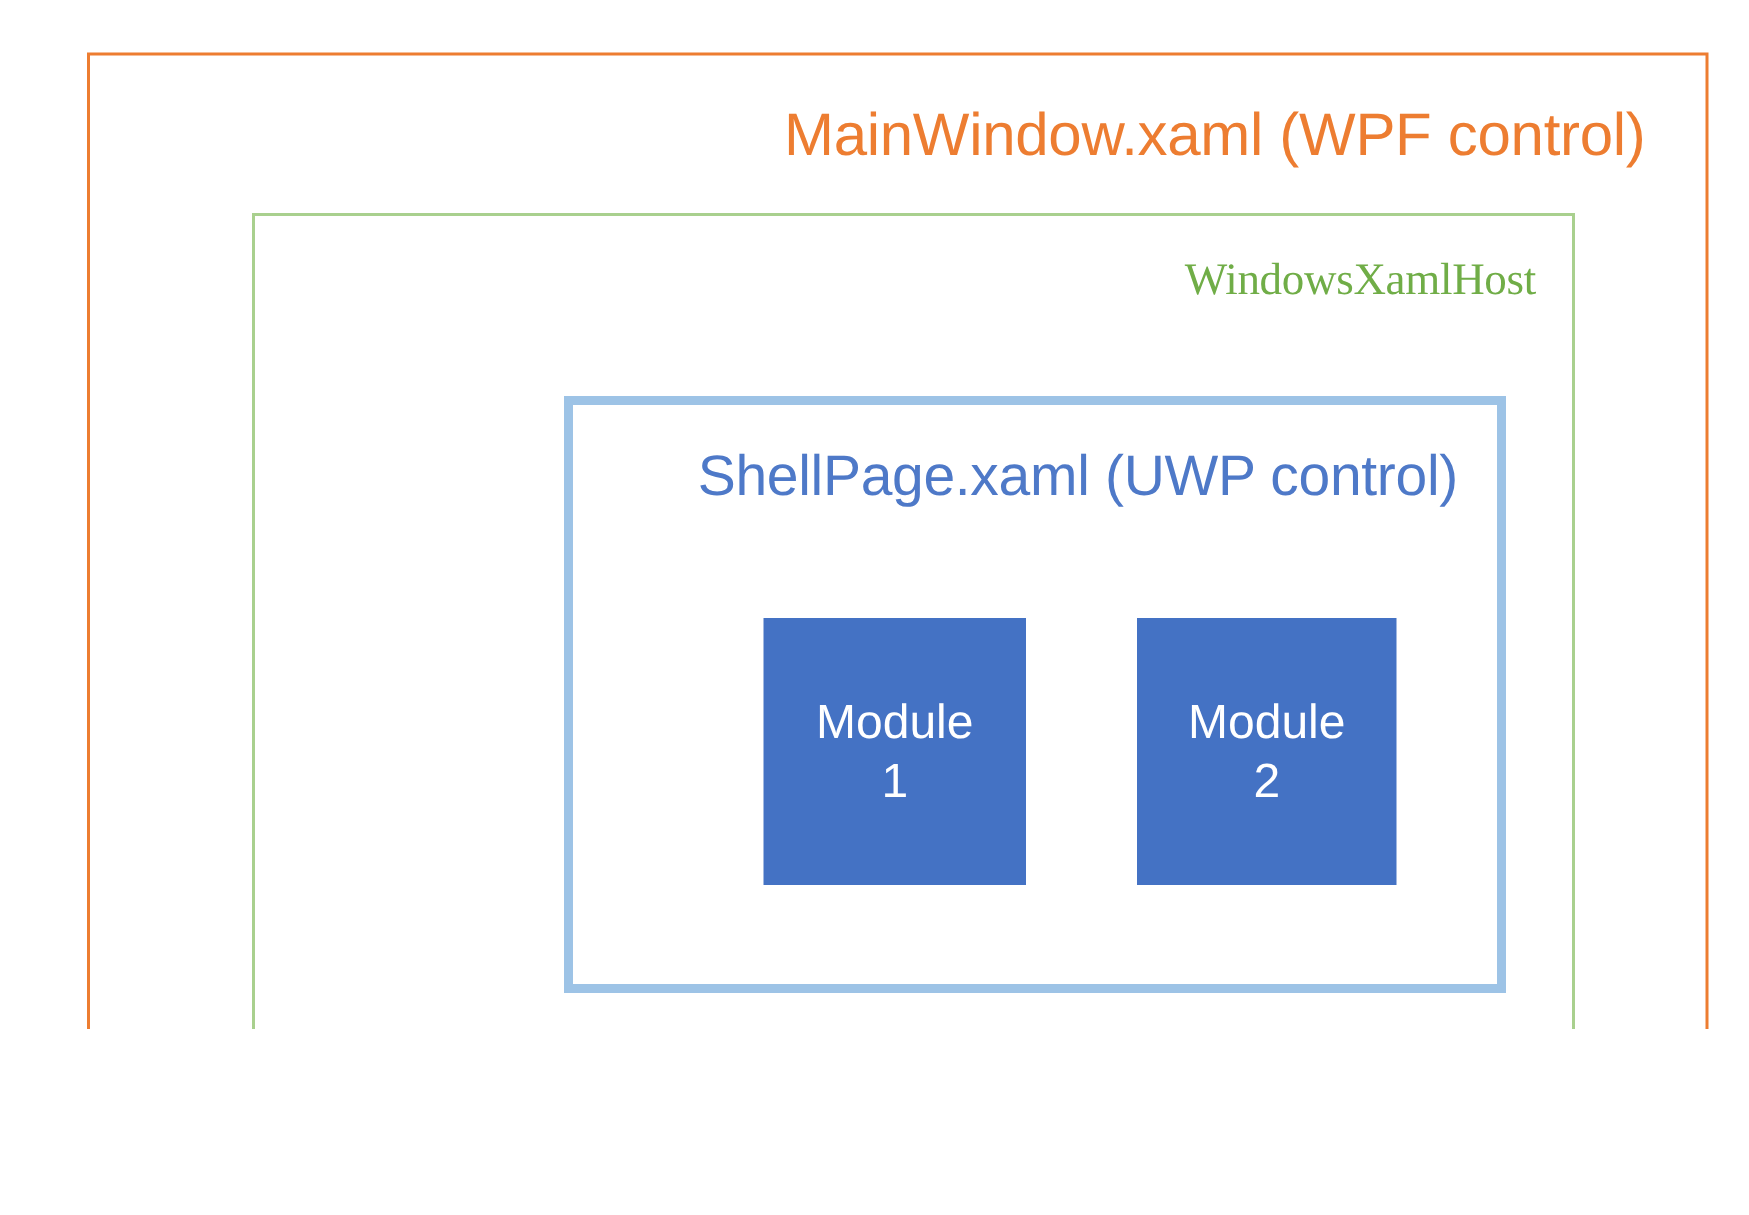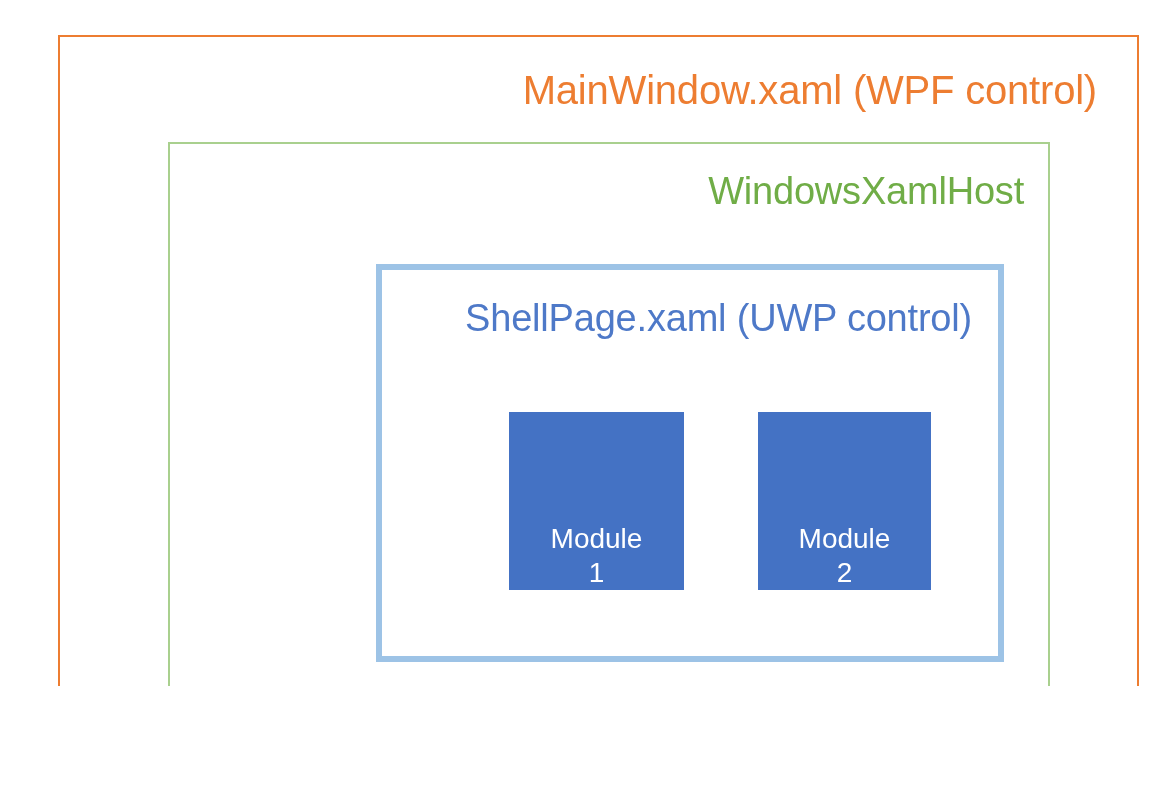--- a/index.html
+++ b/index.html
@@ -66,42 +66,43 @@
   }
   .label-outer {
     right: 40px;
     top: 30px;
     font-size: 40px;
     color: #ED7D31;
   }
   .label-middle {
     right: 24px;
     top: 26px;
-    font-size: 38px;
+    font-size: 30px;
     color: #70AD47;
+    font-family: Liberation Serif, serif;
   }
   .label-inner {
     right: 26px;
     top: 27px;
     font-size: 38px;
     color: #4E79C8;
   }
 
   
   .module {
     position: absolute;
     top: 142px;  
     height: 178px;
     background: #4472C4;
     display: flex;
     flex-direction: column;
     align-items: center;
-    justify-content: flex-end;
+    justify-content: center;
     color: #ffffff;
-    font-size: 28px;
+    font-size: 32px;
     line-height: 1.22;
     text-align: center;
   }
   .module-1 {
     left: 127px;  
     width: 175px;
   }
   .module-2 {
     left: 376px;  
     width: 173px;

